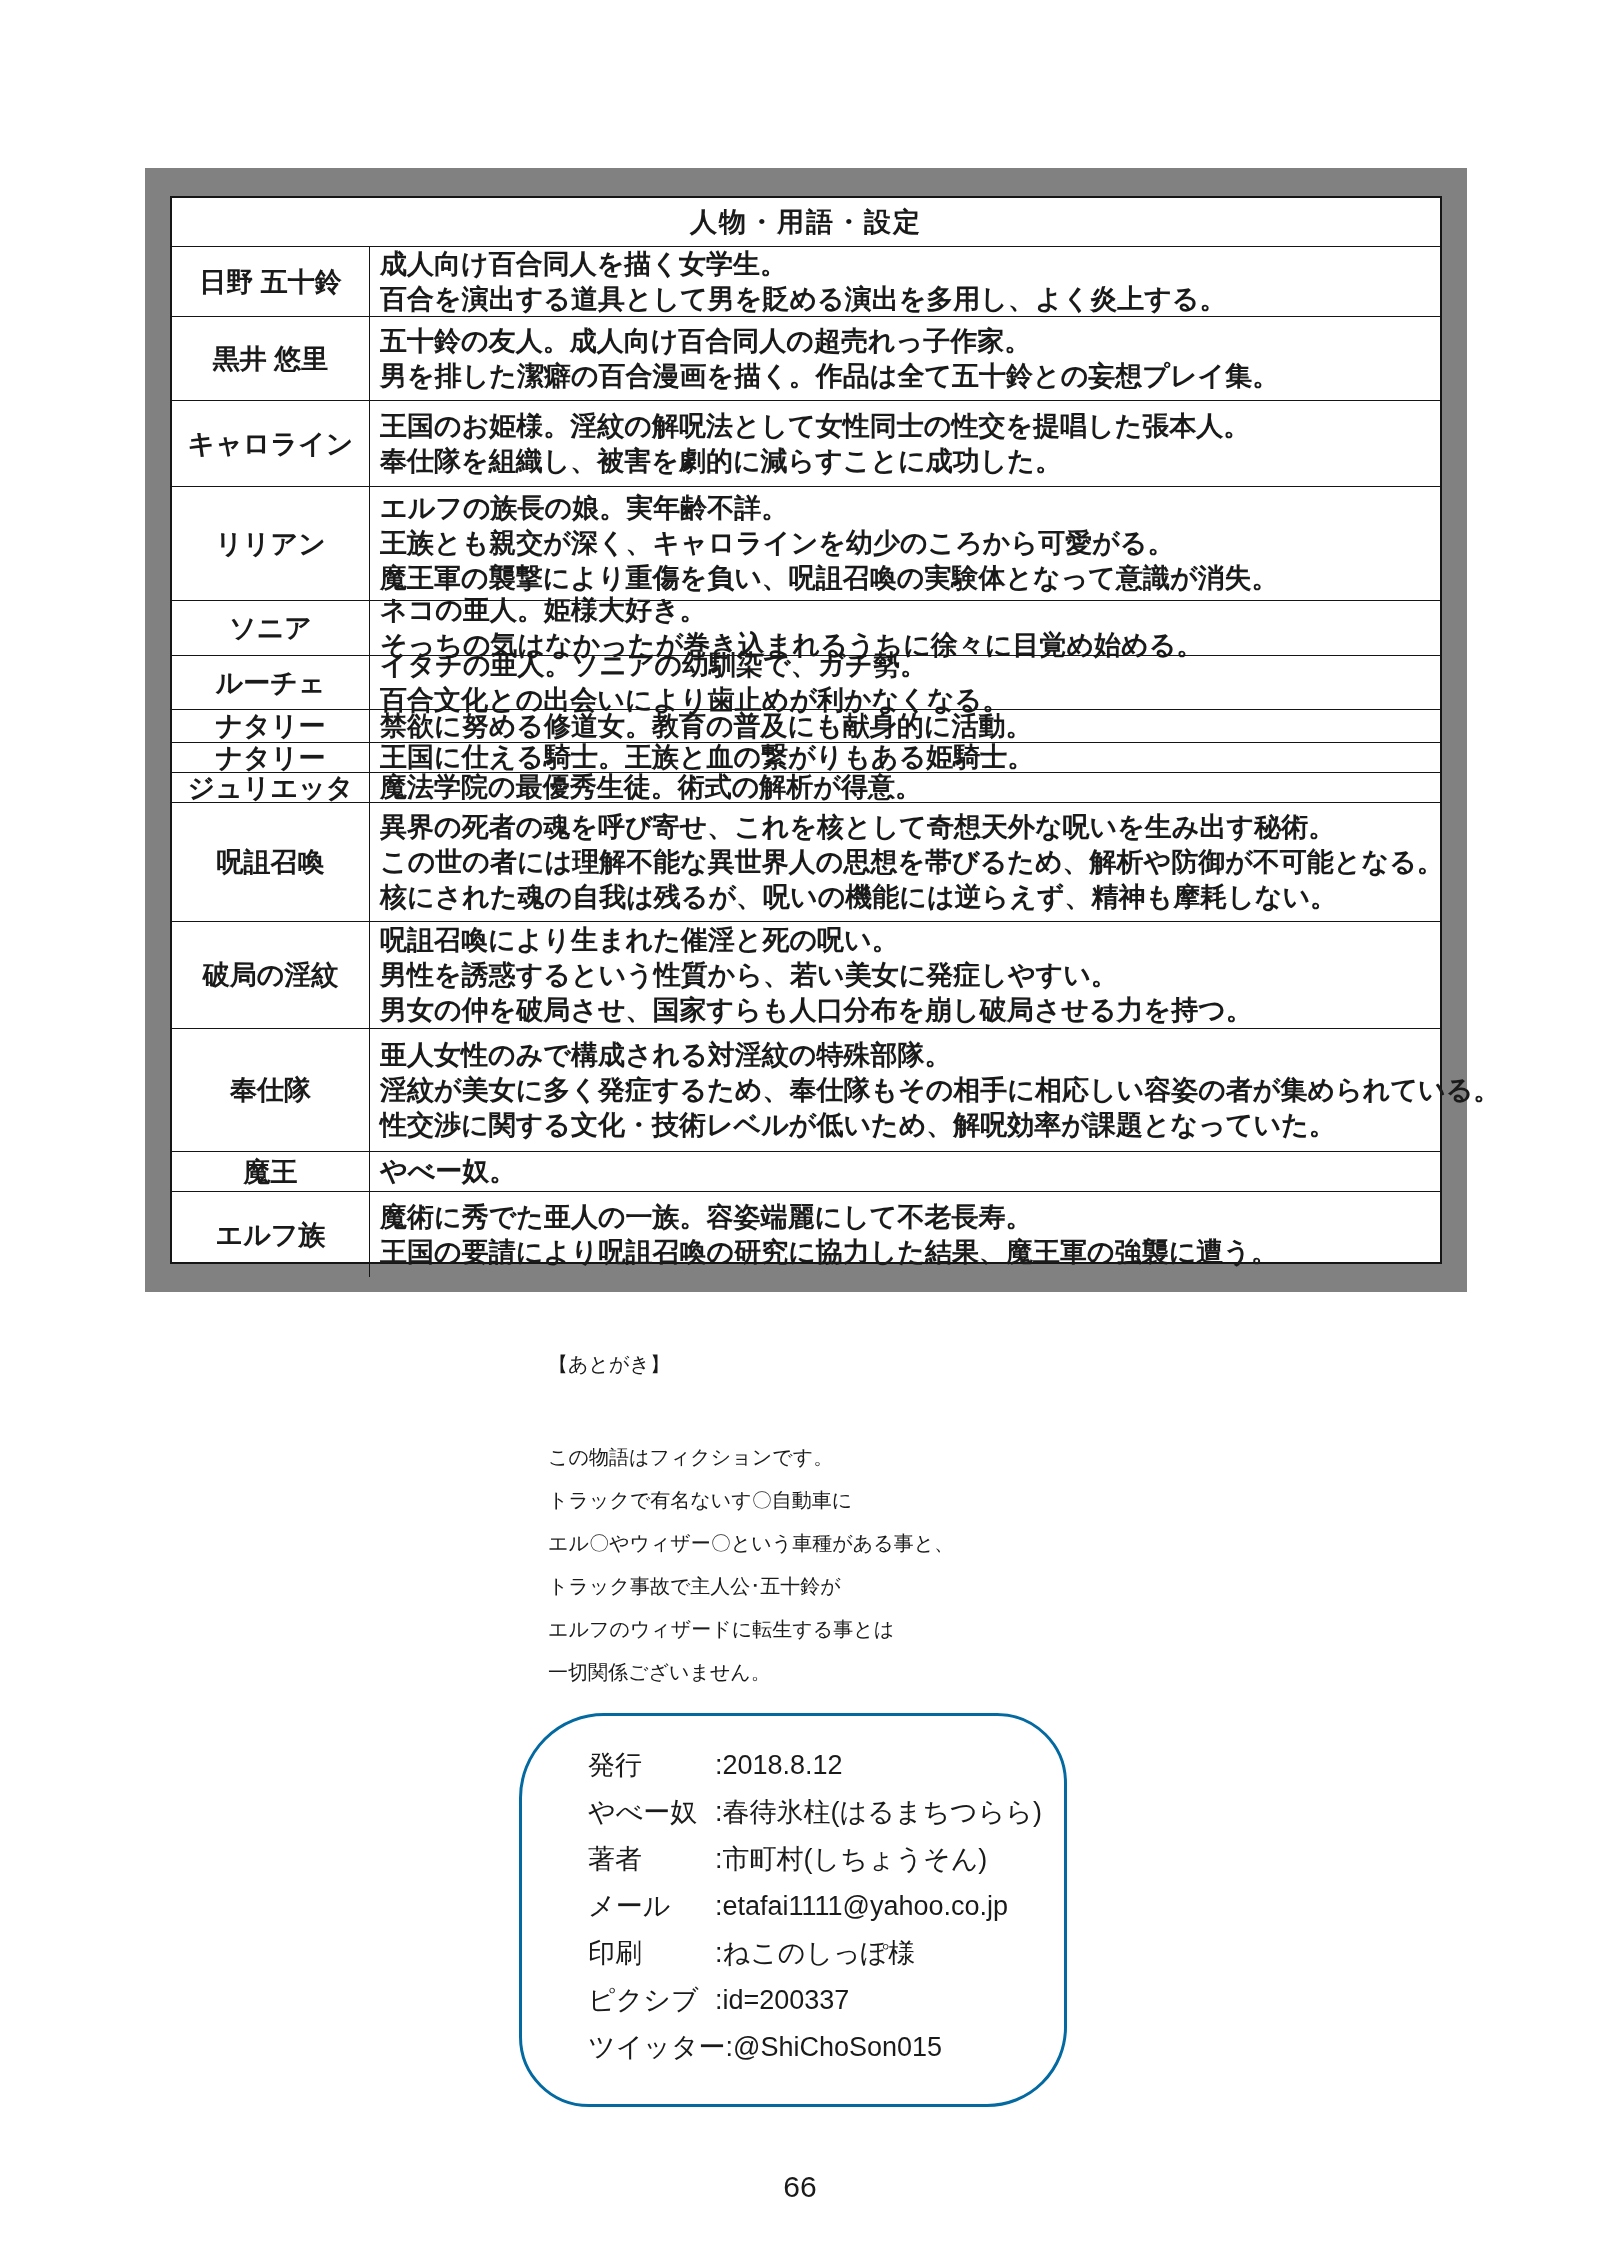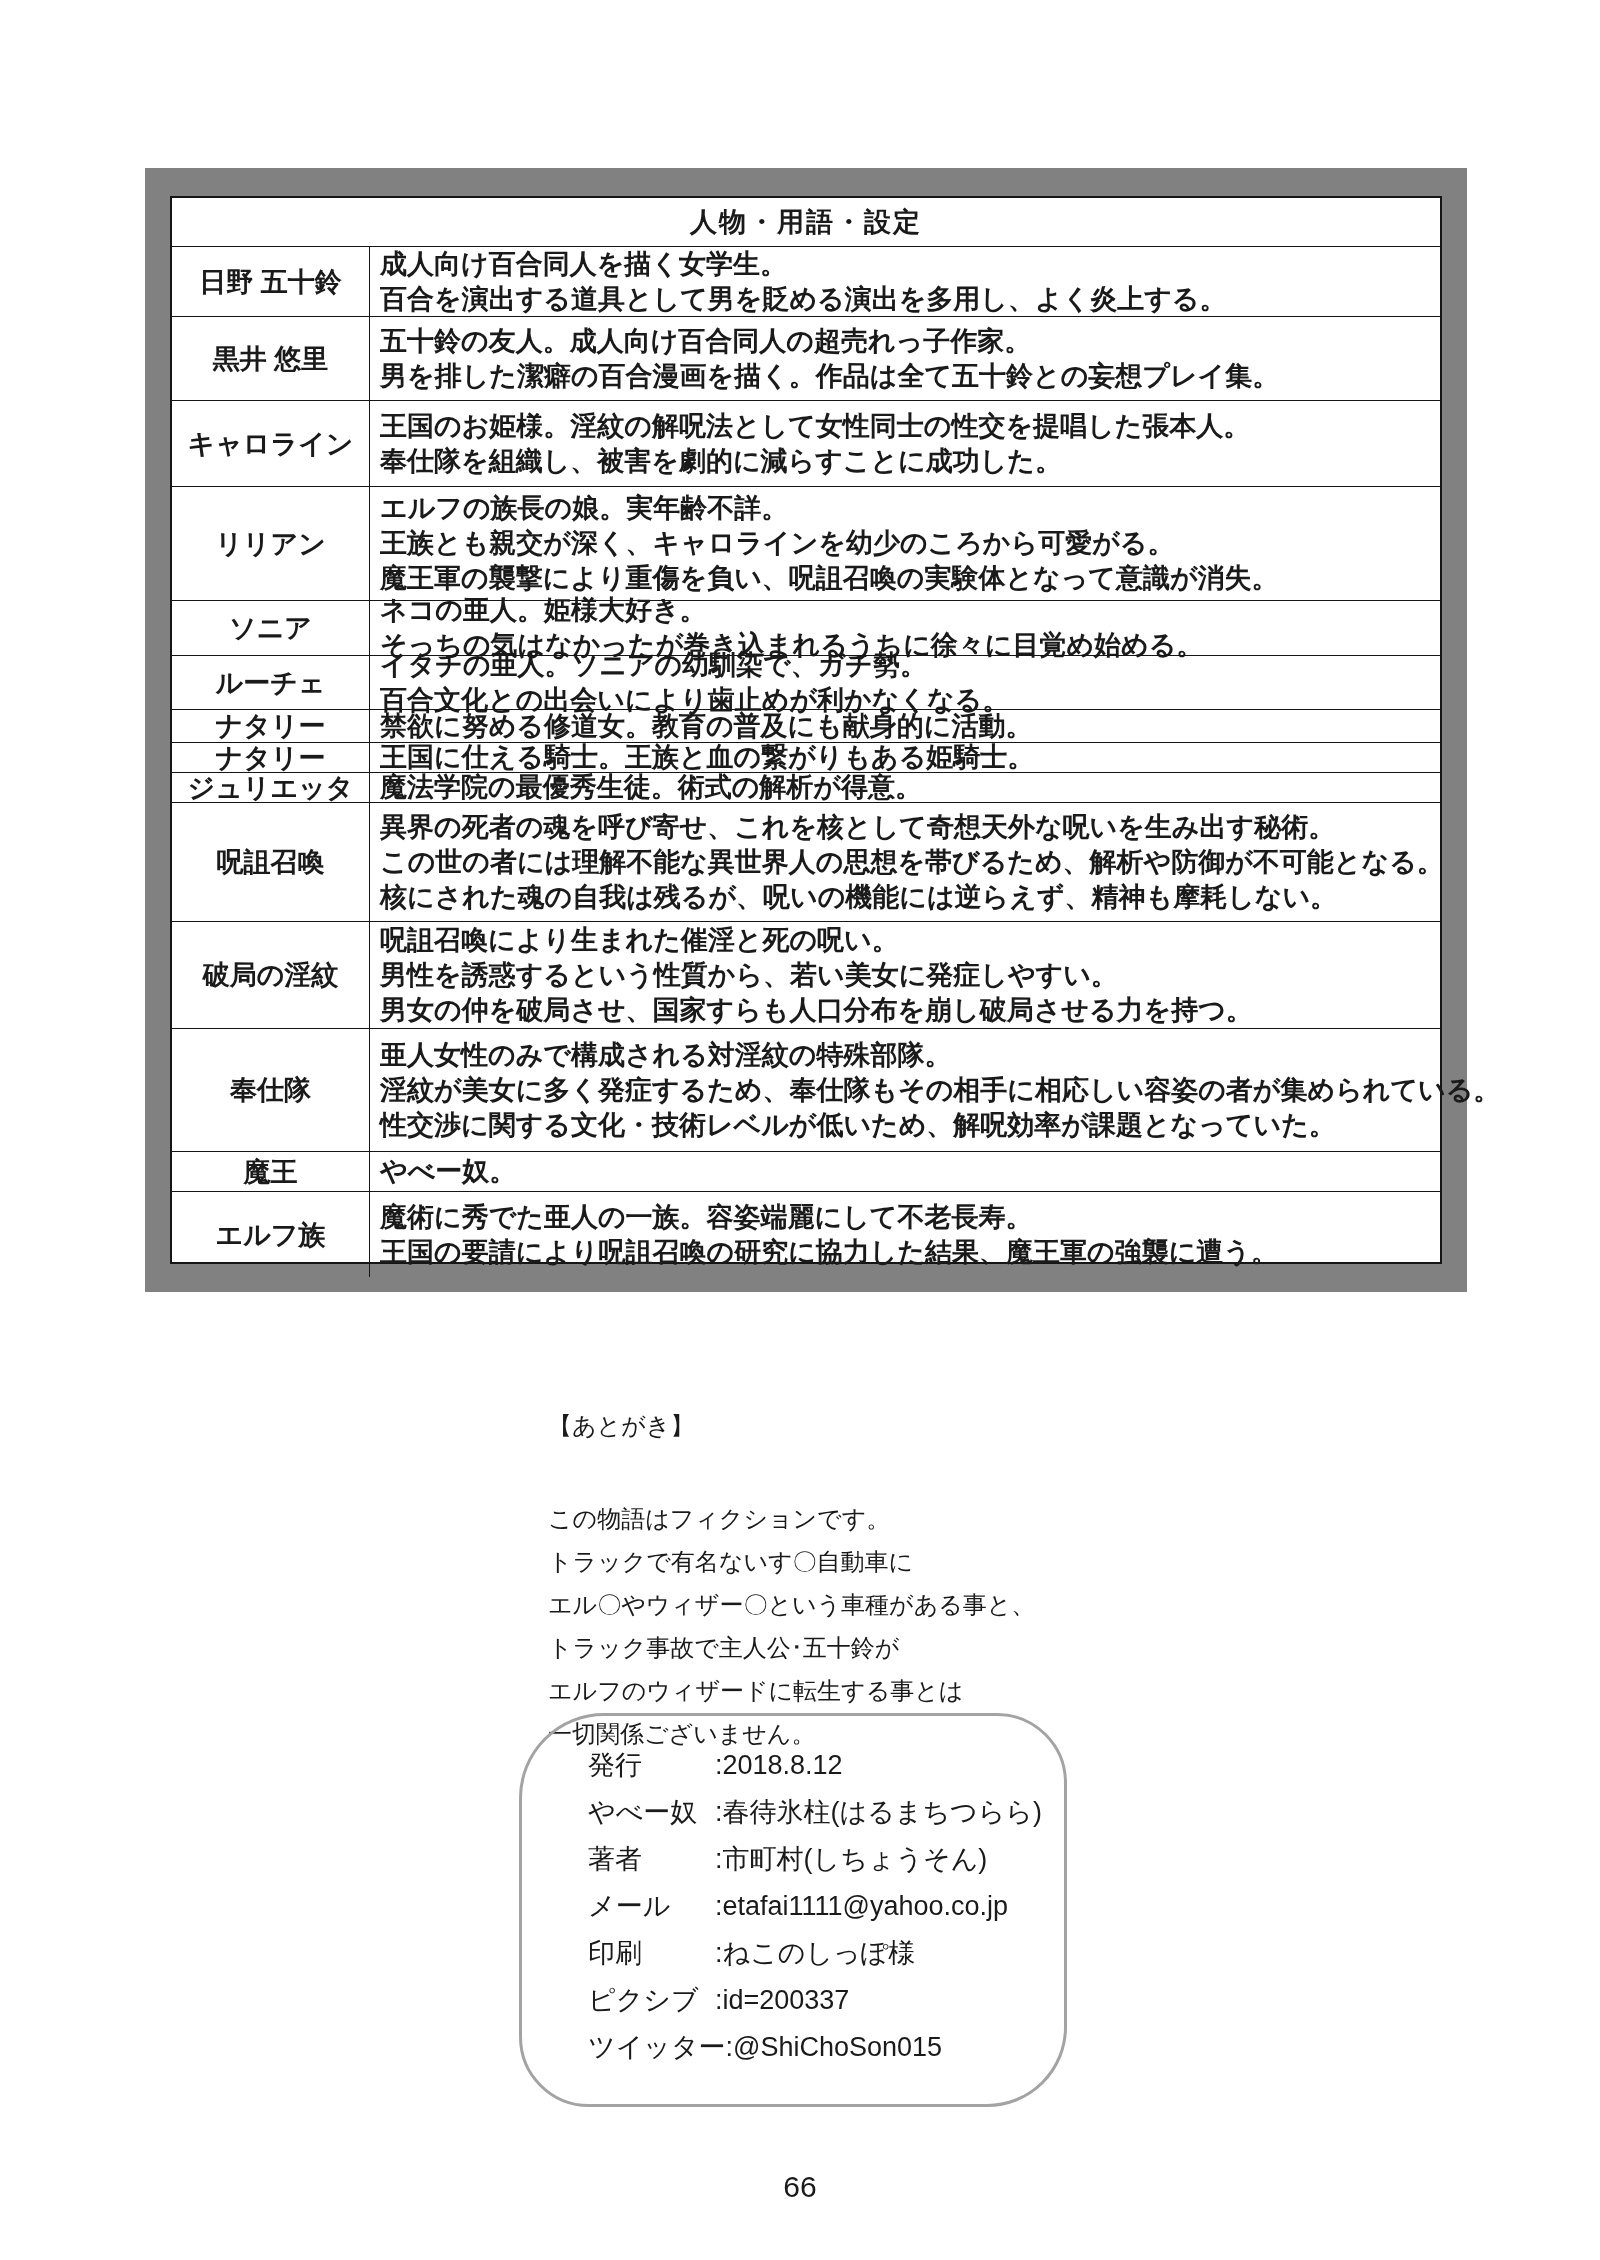--- a/index.html
+++ b/index.html
@@ -55,30 +55,30 @@
   .h54  { min-height:54px; }
   .h33  { min-height:33px; }
   .h30  { min-height:30px; }
   .h119 { min-height:119px; }
   .h107 { min-height:107px; }
   .h123 { min-height:123px; }
   .grow { flex:1; }
 
   
   .afterword {
-    position:absolute; left:548px; top:1404px;
-    font-size:24px; line-height:43px;
+    position:absolute; left:548px; top:1343px;
+    font-size:20px; line-height:43px;
   }
   .aw-heading { margin-bottom:50px; }
 
   
   .colophon {
     position:absolute; left:519px; top:1713px;
     width:548px; height:394px;
-    border:3px solid #a3a3a3;
+    border:3px solid #0369a1;
     border-radius:85px 70px 80px 70px;
     padding:26px 20px 0 66px;
   }
   .col-row { display:flex; line-height:47px; font-size:27px; white-space:nowrap; }
   .col-label { flex:0 0 127px; }
   .col-value {}
 
   
   .pagenum {
     position:absolute; left:0; top:2170px; width:1600px;

